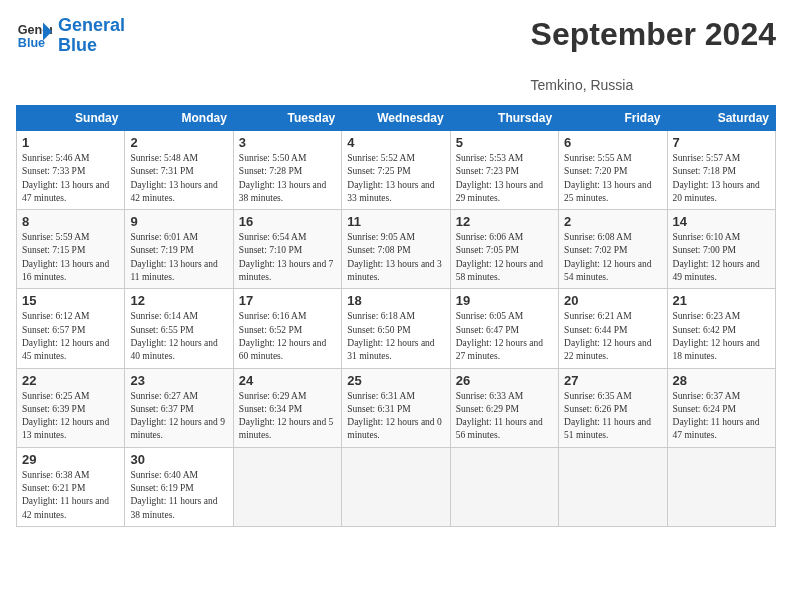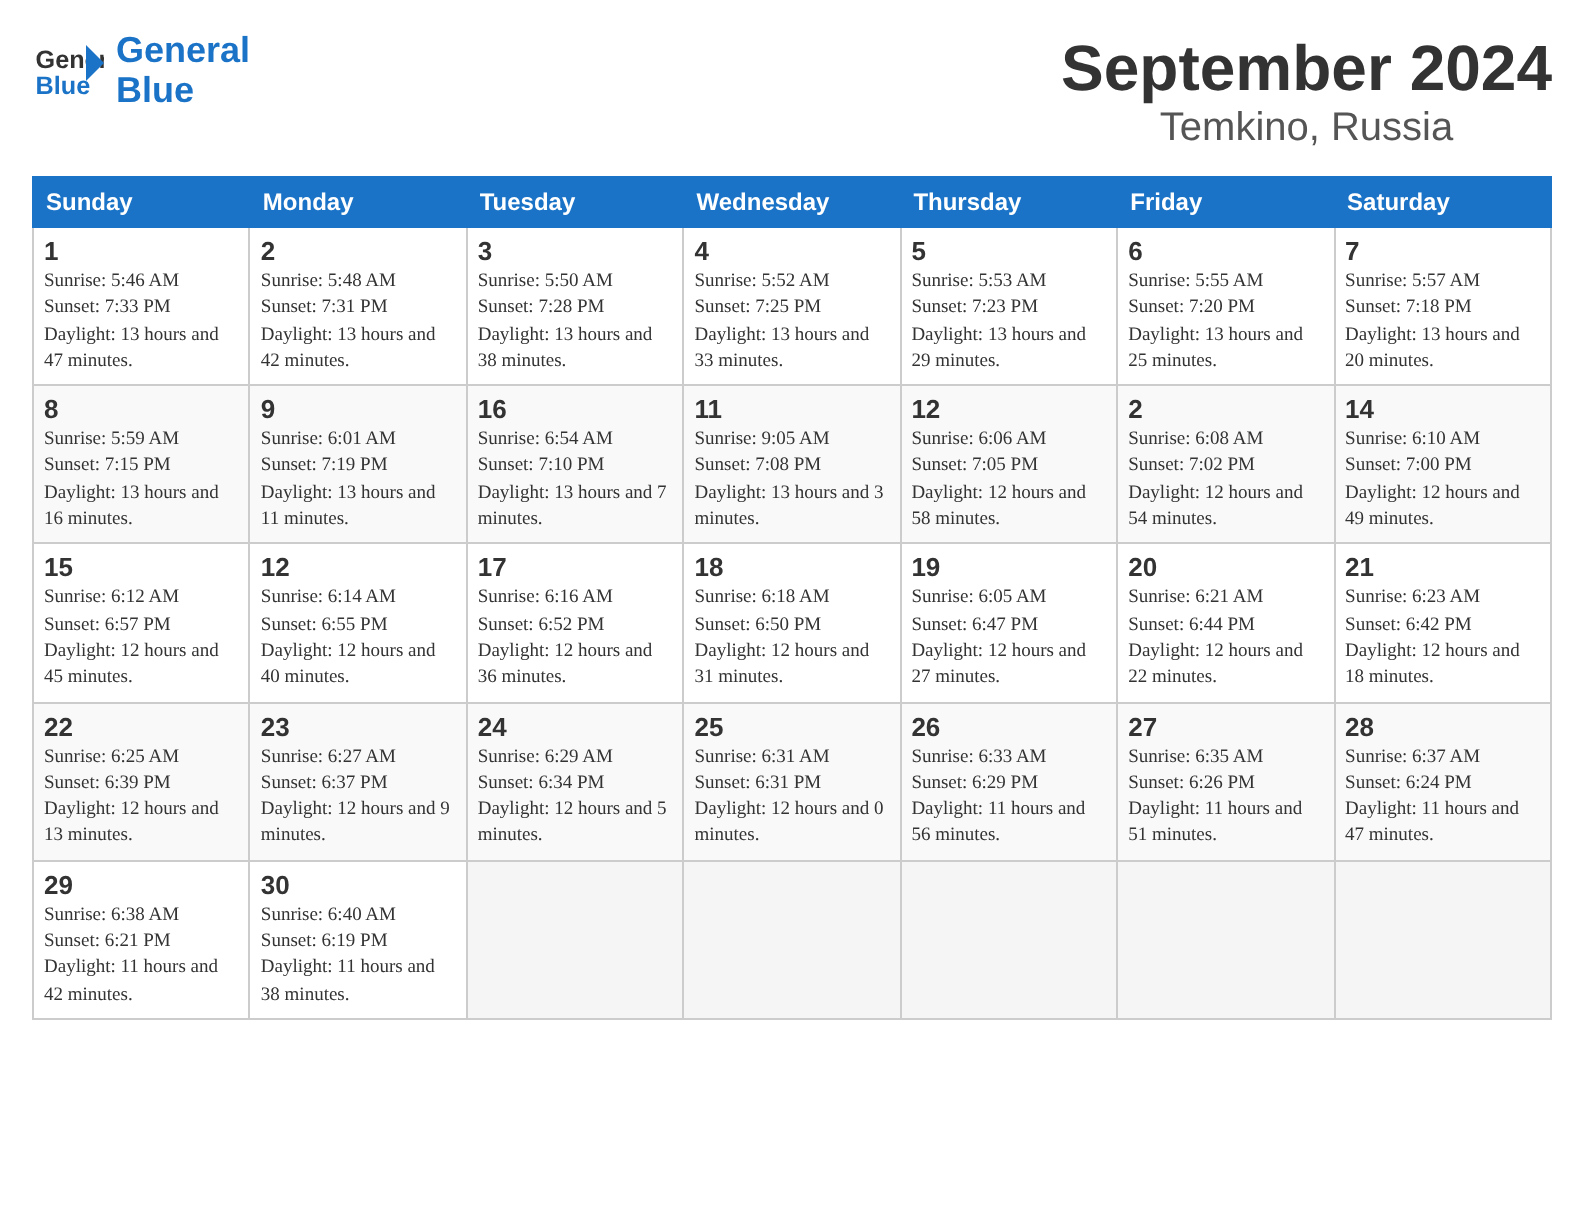--- a/index.html
+++ b/index.html
@@ -25,39 +25,40 @@
       font-size: 18px;
       font-weight: bold;
       color: #333;
       line-height: 1.1;
     }
     .logo-text span { color: #1a73c7; }
     .logo-icon {
       width: 36px;
       height: 36px;
     }
-    .title-block { text-align: center; }
+    .title-block { text-align: left; }
     .month-title {
       font-size: 32px;
       font-weight: bold;
       color: #333;
     }
     .subtitle {
-      font-size: 20px;
+      font-size: 14px;
       color: #555;
+      margin-top: 24px;
     }
     .calendar {
       width: 100%;
       border-collapse: collapse;
       font-size: 10px;
     }
     .calendar th {
       background: #1a73c7;
       color: #fff;
-      text-align: left;
+      text-align: right;
       padding: 5px 6px;
       font-size: 12px;
       font-weight: bold;
       border: 1px solid #1a73c7;
     }
     .calendar td {
       vertical-align: top;
       padding: 4px 5px;
       border: 1px solid #ccc;
       width: 108px;
@@ -244,21 +245,21 @@
           <span>Sunrise: 6:14 AM</span><br>
           <span>Sunset: 6:55 PM</span><br>
           <span>Daylight: 12 hours and 40 minutes.</span>
         </div>
       </td>
         <td>
         <span class="day-num">17</span>
         <div class="cell-content">
           <span>Sunrise: 6:16 AM</span><br>
           <span>Sunset: 6:52 PM</span><br>
-          <span>Daylight: 12 hours and 36 minutes.</span>
+          <span>Daylight: 12 hours and 60 minutes.</span>
         </div>
       </td>
         <td>
         <span class="day-num">18</span>
         <div class="cell-content">
           <span>Sunrise: 6:18 AM</span><br>
           <span>Sunset: 6:50 PM</span><br>
           <span>Daylight: 12 hours and 31 minutes.</span>
         </div>
       </td>

